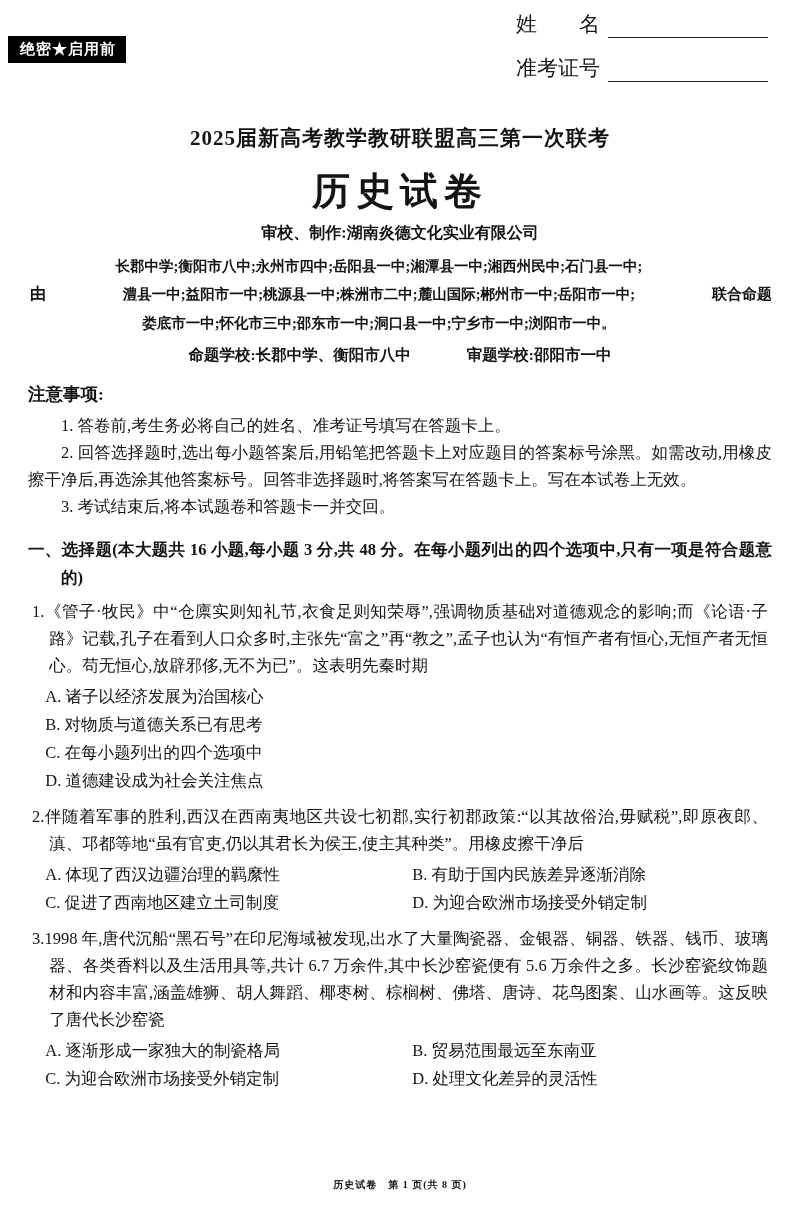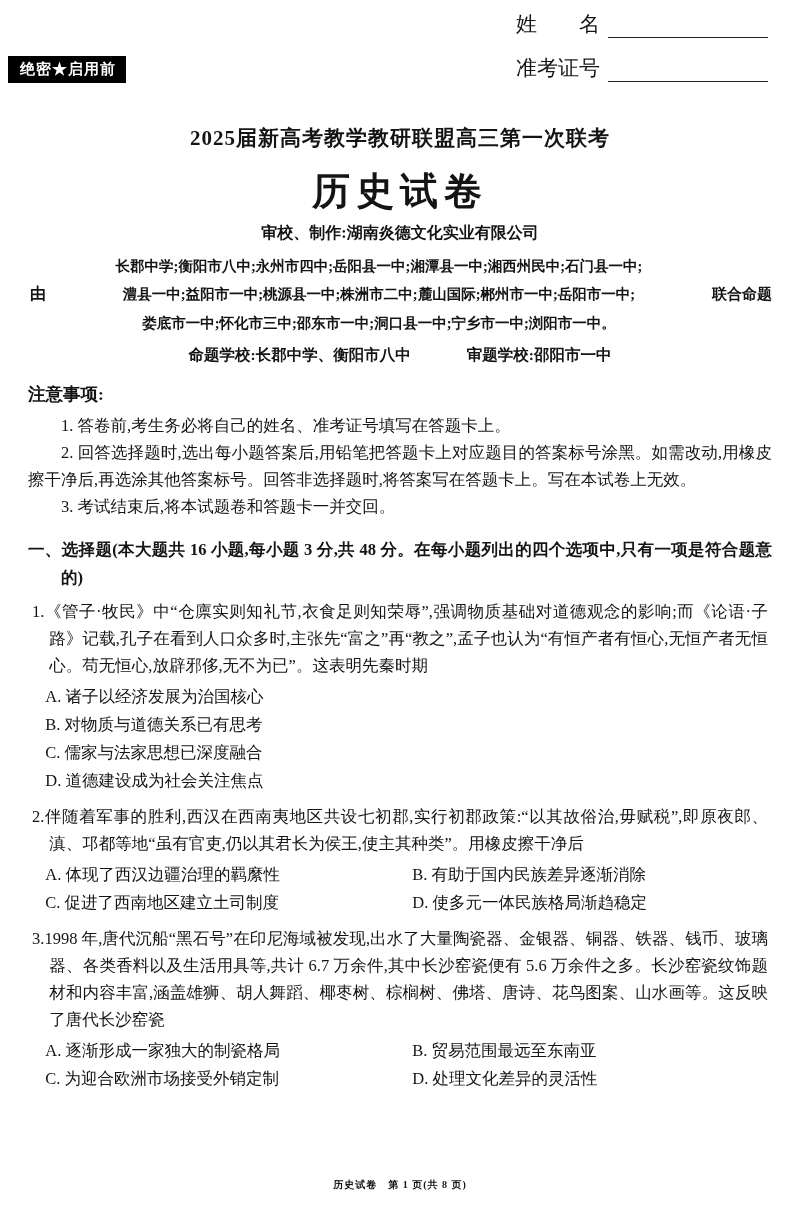--- a/index.html
+++ b/index.html
@@ -14,21 +14,21 @@
     color: #141414;
     padding: 0 28px;
     overflow: hidden;
   }
 
   
   .top-header { position: relative; height: 104px; }
   .classification {
     position: absolute;
     left: -20px;
-    top: 56px;
+    top: 36px;
     background: #000;
     color: #fff;
     font-weight: bold;
     font-size: 15px;
     padding: 4px 10px 4px 12px;
     letter-spacing: 1px;
   }
   .fields {
     position: absolute;
     right: 4px;
@@ -163,32 +163,32 @@
   <p class="notice">2. 回答选择题时,选出每小题答案后,用铅笔把答题卡上对应题目的答案标号涂黑。如需改动,用橡皮擦干净后,再选涂其他答案标号。回答非选择题时,将答案写在答题卡上。写在本试卷上无效。</p>
   <p class="notice">3. 考试结束后,将本试题卷和答题卡一并交回。</p>
 
   <div class="section-title">一、选择题(本大题共 16 小题,每小题 3 分,共 48 分。在每小题列出的四个选项中,只有一项是符合题意的)</div>
 
   <div class="question">
     <p class="q-text"><span>1.</span><span>《管子·牧民》中“仓廪实则知礼节,衣食足则知荣辱”,强调物质基础对道德观念的影响;而《论语·子路》记载,孔子在看到人口众多时,主张先“富之”再“教之”,孟子也认为“有恒产者有恒心,无恒产者无恒心。苟无恒心,放辟邪侈,无不为已”。这表明先秦时期</span></p>
     <div class="options cols-1">
       <div class="option">A. 诸子以经济发展为治国核心</div>
       <div class="option">B. 对物质与道德关系已有思考</div>
-      <div class="option">C. 儒家与法家思想已深度融合</div>
+      <div class="option">C. 在每小题列出的四个选项中</div>
       <div class="option">D. 道德建设成为社会关注焦点</div>
     </div>
   </div>
 
   <div class="question">
     <p class="q-text"><span>2.</span><span>伴随着军事的胜利,西汉在西南夷地区共设七初郡,实行初郡政策:“以其故俗治,毋赋税”,即原夜郎、滇、邛都等地“虽有官吏,仍以其君长为侯王,使主其种类”。用橡皮擦干净后</span></p>
     <div class="options cols-2">
       <div class="option">A. 体现了西汉边疆治理的羁縻性</div>
       <div class="option">B. 有助于国内民族差异逐渐消除</div>
       <div class="option">C. 促进了西南地区建立土司制度</div>
-      <div class="option">D. 使多元一体民族格局渐趋稳定</div>
+      <div class="option">D. 为迎合欧洲市场接受外销定制</div>
     </div>
   </div>
 
   <div class="question">
     <p class="q-text"><span>3.</span><span>1998 年,唐代沉船“黑石号”在印尼海域被发现,出水了大量陶瓷器、金银器、铜器、铁器、钱币、玻璃器、各类香料以及生活用具等,共计 6.7 万余件,其中长沙窑瓷便有 5.6 万余件之多。长沙窑瓷纹饰题材和内容丰富,涵盖雄狮、胡人舞蹈、椰枣树、棕榈树、佛塔、唐诗、花鸟图案、山水画等。这反映了唐代长沙窑瓷</span></p>
     <div class="options cols-2">
       <div class="option">A. 逐渐形成一家独大的制瓷格局</div>
       <div class="option">B. 贸易范围最远至东南亚</div>
       <div class="option">C. 为迎合欧洲市场接受外销定制</div>
       <div class="option">D. 处理文化差异的灵活性</div>

